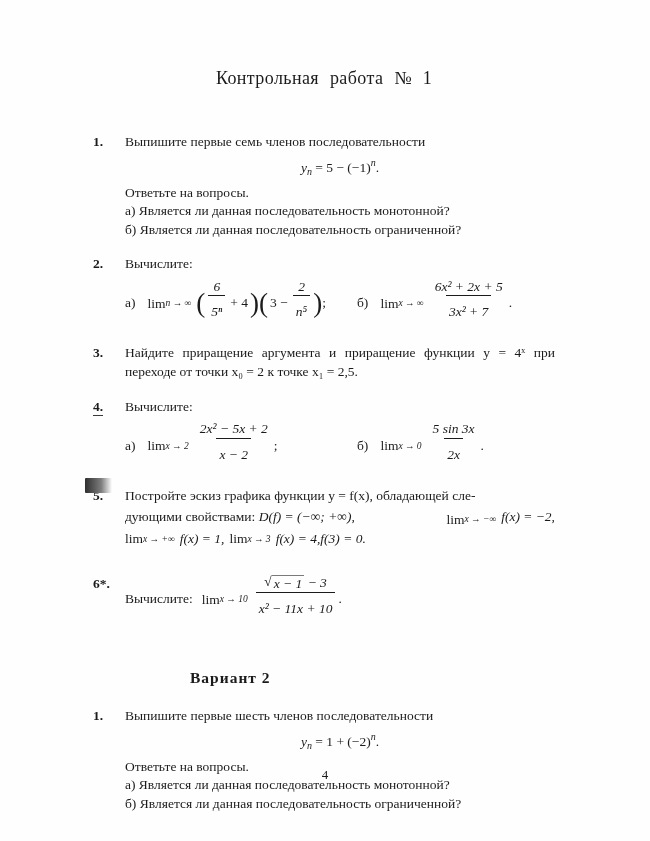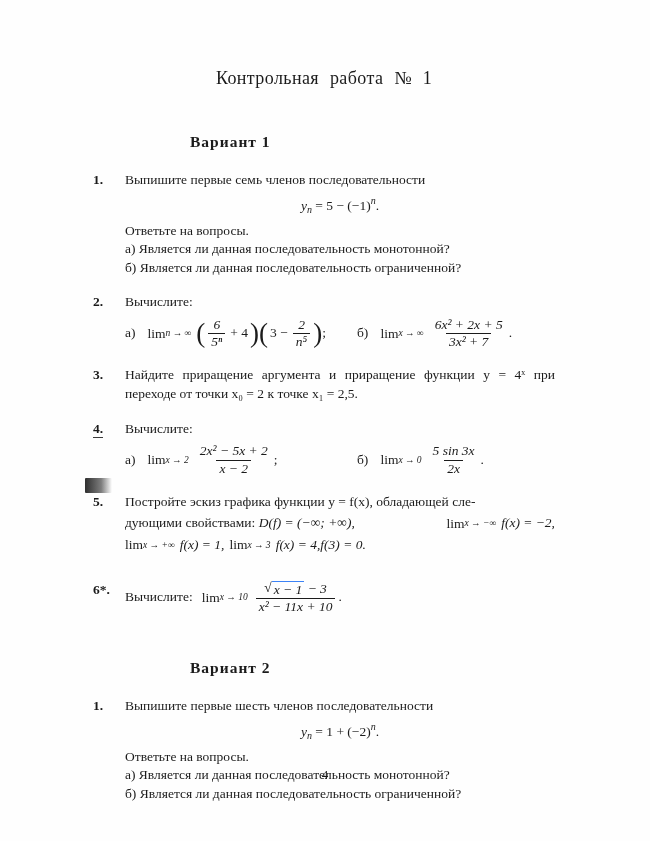--- a/index.html
+++ b/index.html
@@ -44,60 +44,59 @@
   .ptext { text-align: justify; }
   .center-formula { text-align: center; margin: 4px 0 5px; }
   .math { font-style: italic; }
   sub, sup { font-size: 10px; }
   .frac {
     display: inline-flex; flex-direction: column; align-items: center;
     vertical-align: middle; font-style: italic;
     line-height: 1.2; margin: 0 3px; text-align: center;
   }
   .fnum { padding: 0 3px; white-space: nowrap; }
-  .fden { border-top: 1px solid #1b1b1b; padding: 0 3px; white-space: nowrap; }
+  .fden { border-top: 1px solid #1b1b1b; padding: 8px 3px; white-space: nowrap; }
   .lim {
     display: inline-flex; flex-direction: row; align-items: center;
     vertical-align: middle; line-height: 1.05; margin: 0 5px;
   }
   .lim-word { font-style: normal; }
   .lim-sub { font-size: 9.5px; font-style: italic; white-space: nowrap; margin-top: 1px; }
   .bp { font-size: 27px; line-height: 1; font-weight: 400; }
   .sqrt { display: inline-flex; align-items: flex-start; }
   .rad { transform: translateY(-1px); }
   .sqrt-body { border-top: 1px solid #3b82f6; padding: 0 2px; }
   .ab-row { display: flex; align-items: center; margin-top: 5px; }
   .col-a { flex: 0 0 232px; display: flex; align-items: center; }
   .col-b { display: flex; align-items: center; }
   .ab-label { font-style: normal; margin-right: 7px; }
   .mchunk { margin: 0 2px; white-space: pre; }
   .inline-math-row { display: flex; align-items: center; }
   .inline-math-row .intro-text { margin-right: 4px; }
   .pline { display: flex; align-items: center; margin-top: 3px; }
-  .pline .grp { display: inline-flex; align-items: center; }
+  .pline .grp { display: inline-flex; align-items: flex-end; }
   .pline.spread { justify-content: space-between; }
   .page-num {
     position: absolute; bottom: 58px; left: 0;
     width: 100%; text-align: center; font-size: 13px;
   }
   .artifact-blob {
     position: absolute; left: 85px; top: 478px;
     width: 27px; height: 15px;
     background: linear-gradient(90deg, #2f2f2f, #7d7d7d 60%, rgba(255,255,255,0));
     border-radius: 1px;
   }
 </style>
 </head>
 <body>
 
 <div class="page">
 
   <h1 class="title">Контрольная работа № 1</h1>
 
-  <h2 class="variant-heading">Вариант 1</h2>
 
   <div class="problem">
     <div class="pnum">1.</div>
     <div class="pbody">
       <div class="ptext">Выпишите первые семь членов последовательности</div>
       <div class="center-formula"><span class="math">y</span><sub class="math">n</sub><span> = 5 − (−1)</span><sup class="math">n</sup><span>.</span></div>
       <div class="ptext">Ответьте на вопросы.</div>
       <div class="ptext">а) Является ли данная последовательность монотонной?</div>
       <div class="ptext">б) Является ли данная последовательность ограниченной?</div>
     </div>

